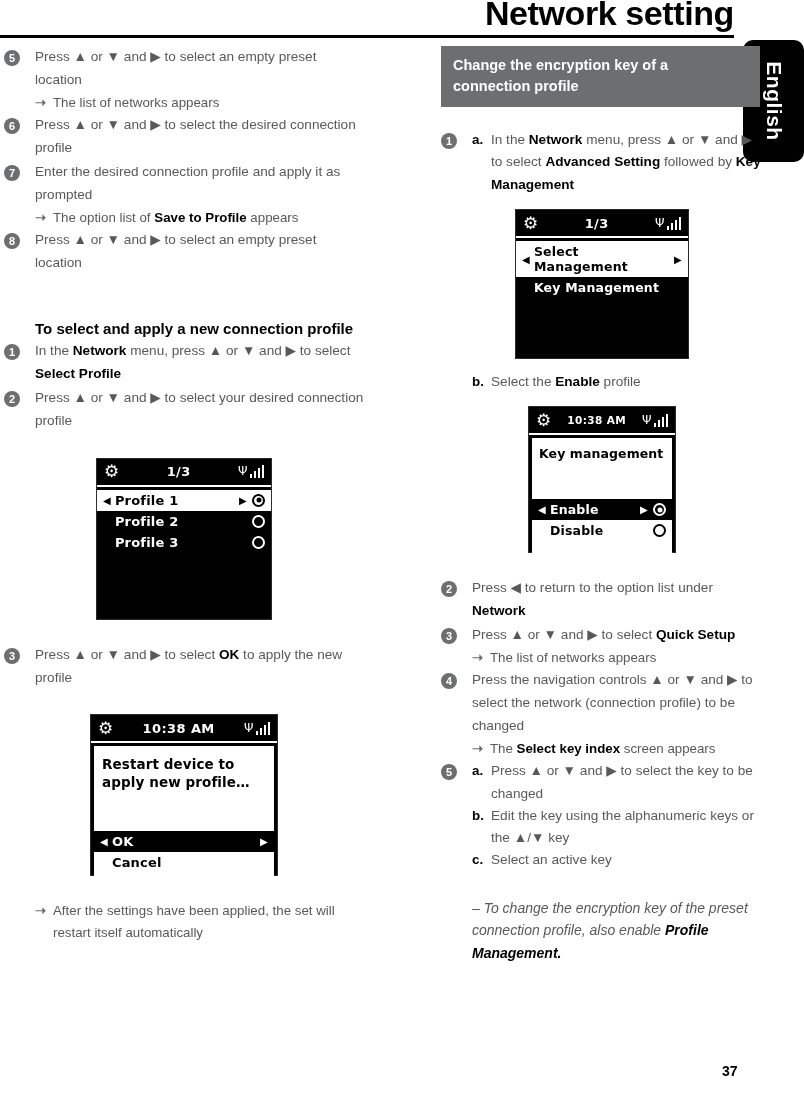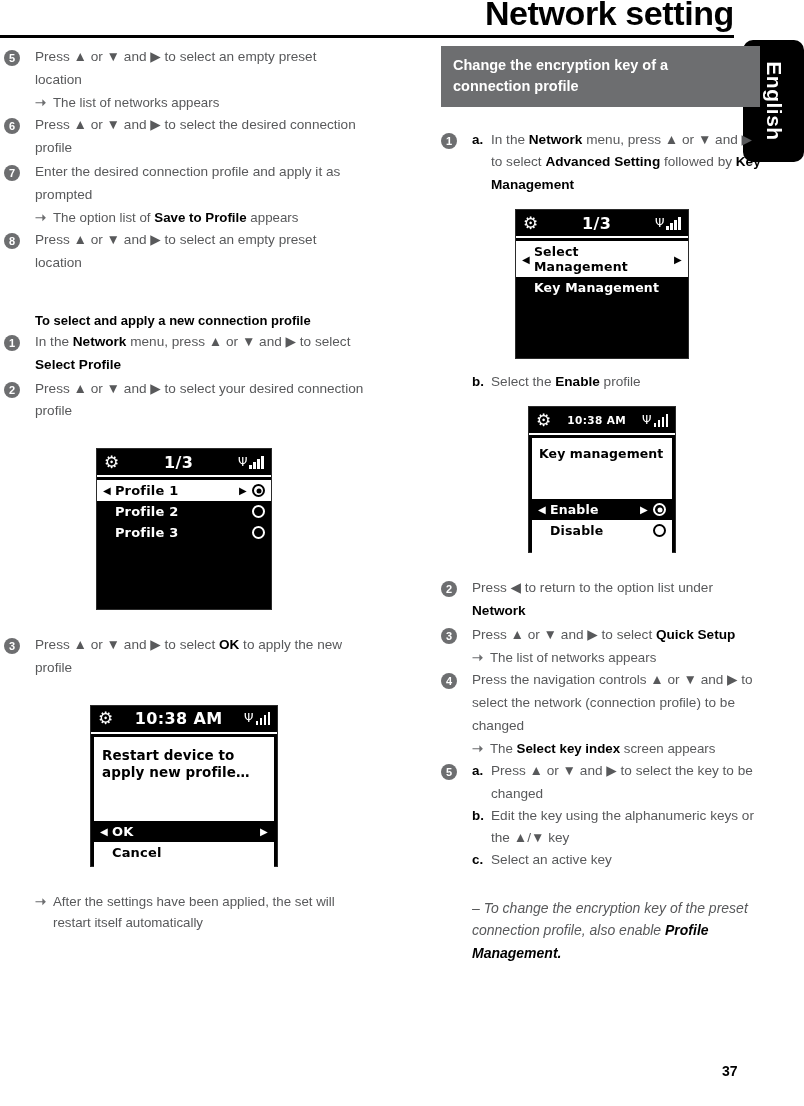--- a/index.html
+++ b/index.html
@@ -135,26 +135,27 @@
     flex: 0 0 auto;
     width: 18px;
     color: #6d6e70;
     font-weight: bold;
   }
   .result.indented { margin-left: 31px; }
 
   b, .b { color: #000000; font-weight: bold; }
 
   .subhead {
-    font-size: 13px;
+    font-size: 15px;
     font-weight: bold;
     color: #000000;
     line-height: 1.32;
     margin-left: 31px;
     margin-bottom: 2px;
+    margin-top: 7px;
   }
 
   .spacer-sm { height: 12px; }
   .spacer-md { height: 24px; }
   .spacer-lg { height: 36px; }
 
   
   .lcd-wrap { display: flex; justify-content: center; }
   .lcd {
     background: #000000;
@@ -166,21 +167,21 @@
     height: 26px;
     display: flex;
     align-items: center;
     justify-content: space-between;
     padding: 0 7px;
     color: #ffffff;
     background: #000000;
     border-bottom: 2px solid #ffffff;
   }
   .lcd-status .gear { font-size: 17px; line-height: 1; }
-  .lcd-status .clock { font-size: 16px; font-weight: bold; letter-spacing: 0.4px; }
+  .lcd-status .clock { font-size: 13px; font-weight: bold; letter-spacing: 0.4px; }
   .bars { display: inline-flex; align-items: flex-end; height: 13px; gap: 1.5px; }
   .bars i { display: block; width: 2.5px; background: #ffffff; }
   .bars i:nth-child(1) { height: 4px; }
   .bars i:nth-child(2) { height: 7px; }
   .bars i:nth-child(3) { height: 10px; }
   .bars i:nth-child(4) { height: 13px; }
   .sigwrap { display: inline-flex; align-items: flex-end; gap: 2px; }
   .ant { color: #ffffff; font-size: 12px; line-height: 13px; }
 
   .lcd-body { padding: 3px 0 0 0; }

